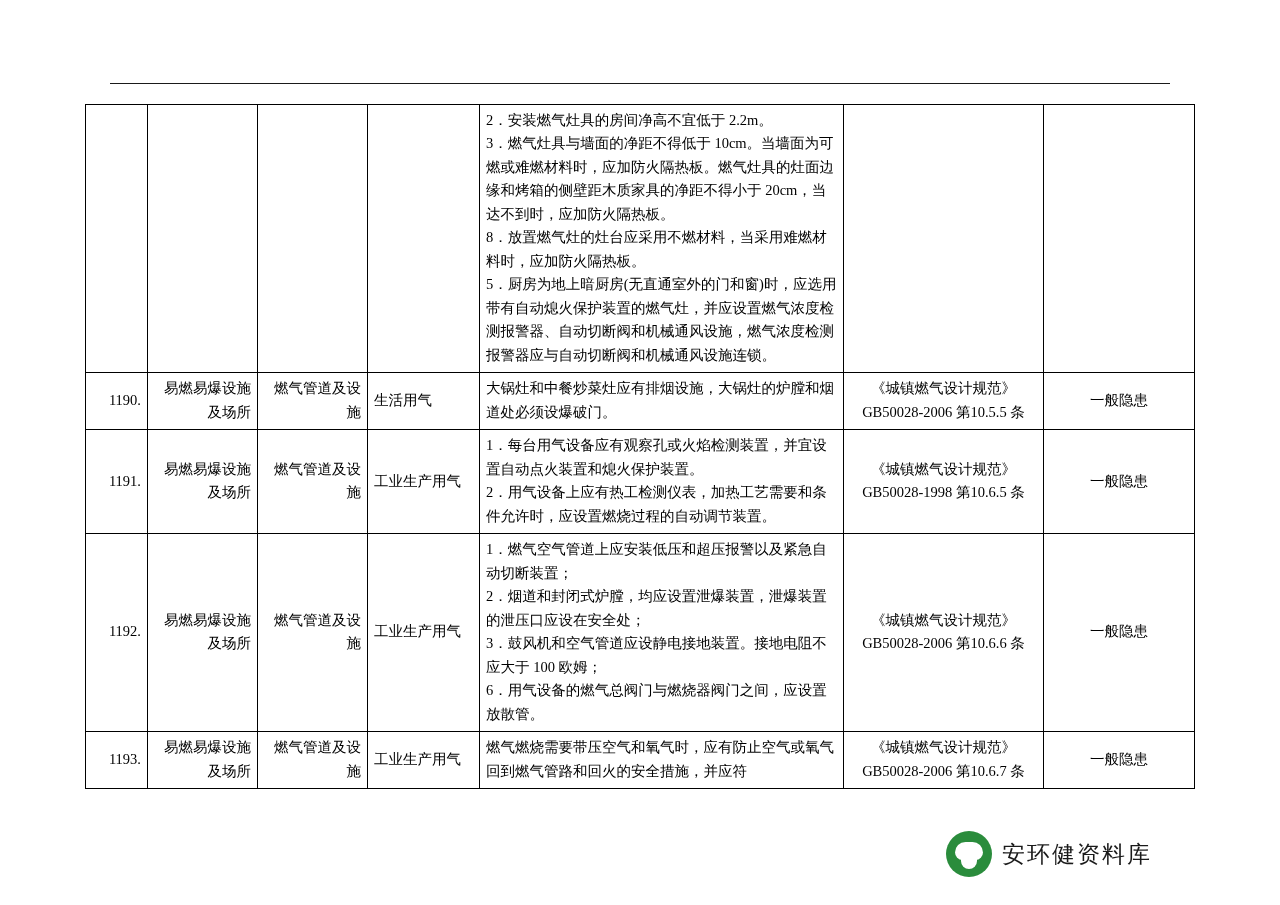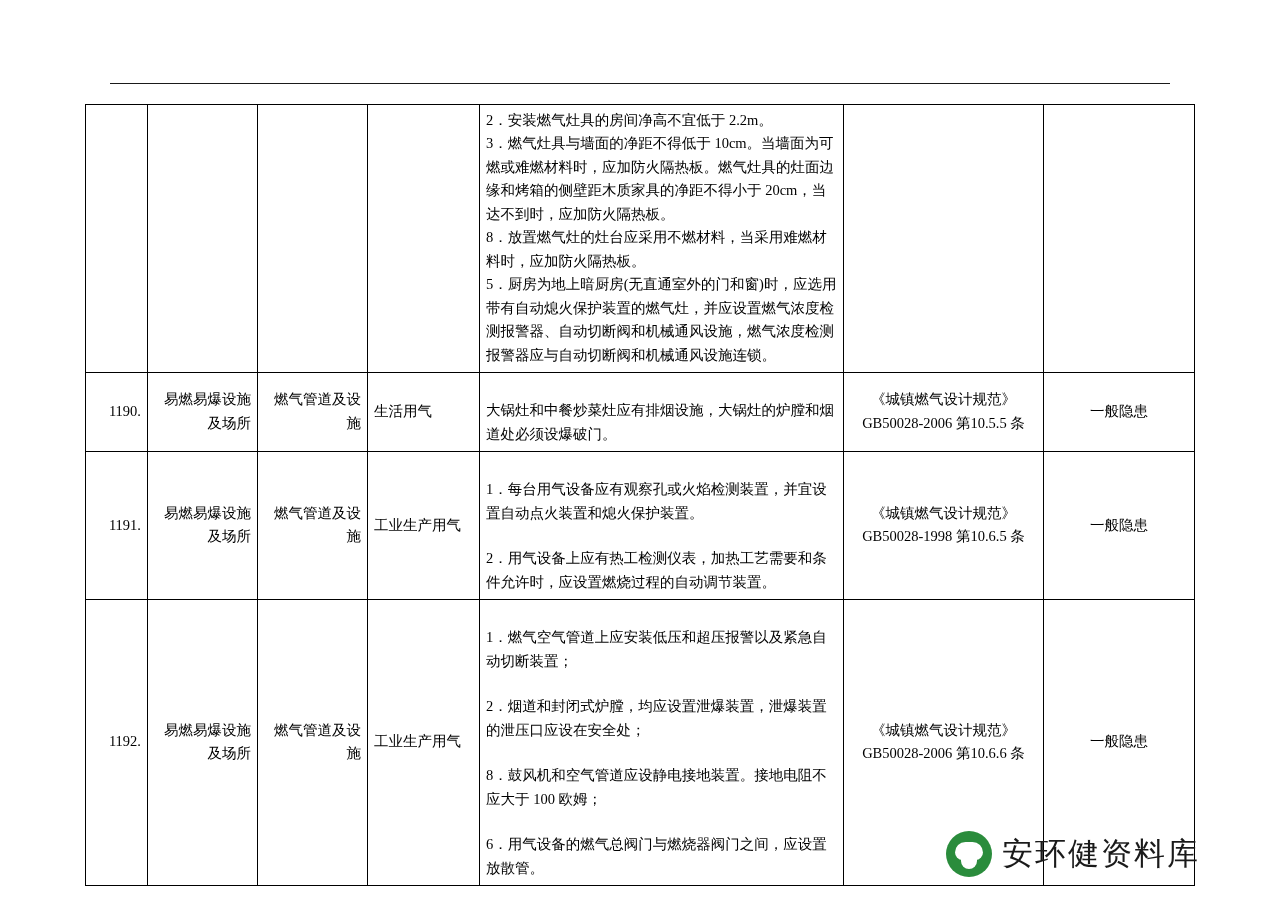--- a/index.html
+++ b/index.html
@@ -77,21 +77,20 @@
     text-align: center;
     padding-left: 10px;
     font-size: 14px;
   }
   td.level {
     text-align: center;
   }
   .desc-item {
     display: block;
     padding-left: 0;
-    margin-top: 22px;
   }
   .ref-line { display: block; }
 
   .topcell-list .desc-item {
     margin: 0;
   }
 
   .footer-logo {
     position: absolute;
     left: 946px;
@@ -125,21 +124,21 @@
     position: absolute;
     left: 15px;
     top: 26px;
     width: 16px;
     height: 12px;
     background: #ffffff;
     border-radius: 0 0 8px 8px;
   }
   .logo-text {
     font-family: "Liberation Serif", serif;
-    font-size: 31px;
+    font-size: 23px;
     letter-spacing: 2px;
     color: #1a1a1a;
     white-space: nowrap;
   }
 </style>
 </head>
 <body>
 
 <div class="page">
 
@@ -205,30 +204,44 @@
         </tr>
 
         <tr>
           <td class="num">1192.</td>
           <td class="cat">易燃易爆设施及场所</td>
           <td class="sub">燃气管道及设施</td>
           <td class="use">工业生产用气</td>
           <td class="desc">
             <span class="desc-item">1．燃气空气管道上应安装低压和超压报警以及紧急自动切断装置；</span>
             <span class="desc-item">2．烟道和封闭式炉膛，均应设置泄爆装置，泄爆装置的泄压口应设在安全处；</span>
-            <span class="desc-item">8．鼓风机和空气管道应设静电接地装置。接地电阻不应大于 100 欧姆；</span>
+            <span class="desc-item">3．鼓风机和空气管道应设静电接地装置。接地电阻不应大于 100 欧姆；</span>
             <span class="desc-item">6．用气设备的燃气总阀门与燃烧器阀门之间，应设置放散管。</span>
           </td>
           <td class="ref">
             <span class="ref-line">《城镇燃气设计规范》</span>
             <span class="ref-line">GB50028-2006 第10.6.6 条</span>
           </td>
           <td class="level">一般隐患</td>
         </tr>
 
+        <tr>
+          <td class="num">1193.</td>
+          <td class="cat">易燃易爆设施及场所</td>
+          <td class="sub">燃气管道及设施</td>
+          <td class="use">工业生产用气</td>
+          <td class="desc">
+            <span class="desc-item">燃气燃烧需要带压空气和氧气时，应有防止空气或氧气回到燃气管路和回火的安全措施，并应符</span>
+          </td>
+          <td class="ref">
+            <span class="ref-line">《城镇燃气设计规范》</span>
+            <span class="ref-line">GB50028-2006 第10.6.7 条</span>
+          </td>
+          <td class="level">一般隐患</td>
+        </tr>
 
       </tbody>
     </table>
   </div>
 
   <div class="footer-logo">
     <span class="logo-mark"></span>
     <span class="logo-text">安环健资料库</span>
   </div>
 

